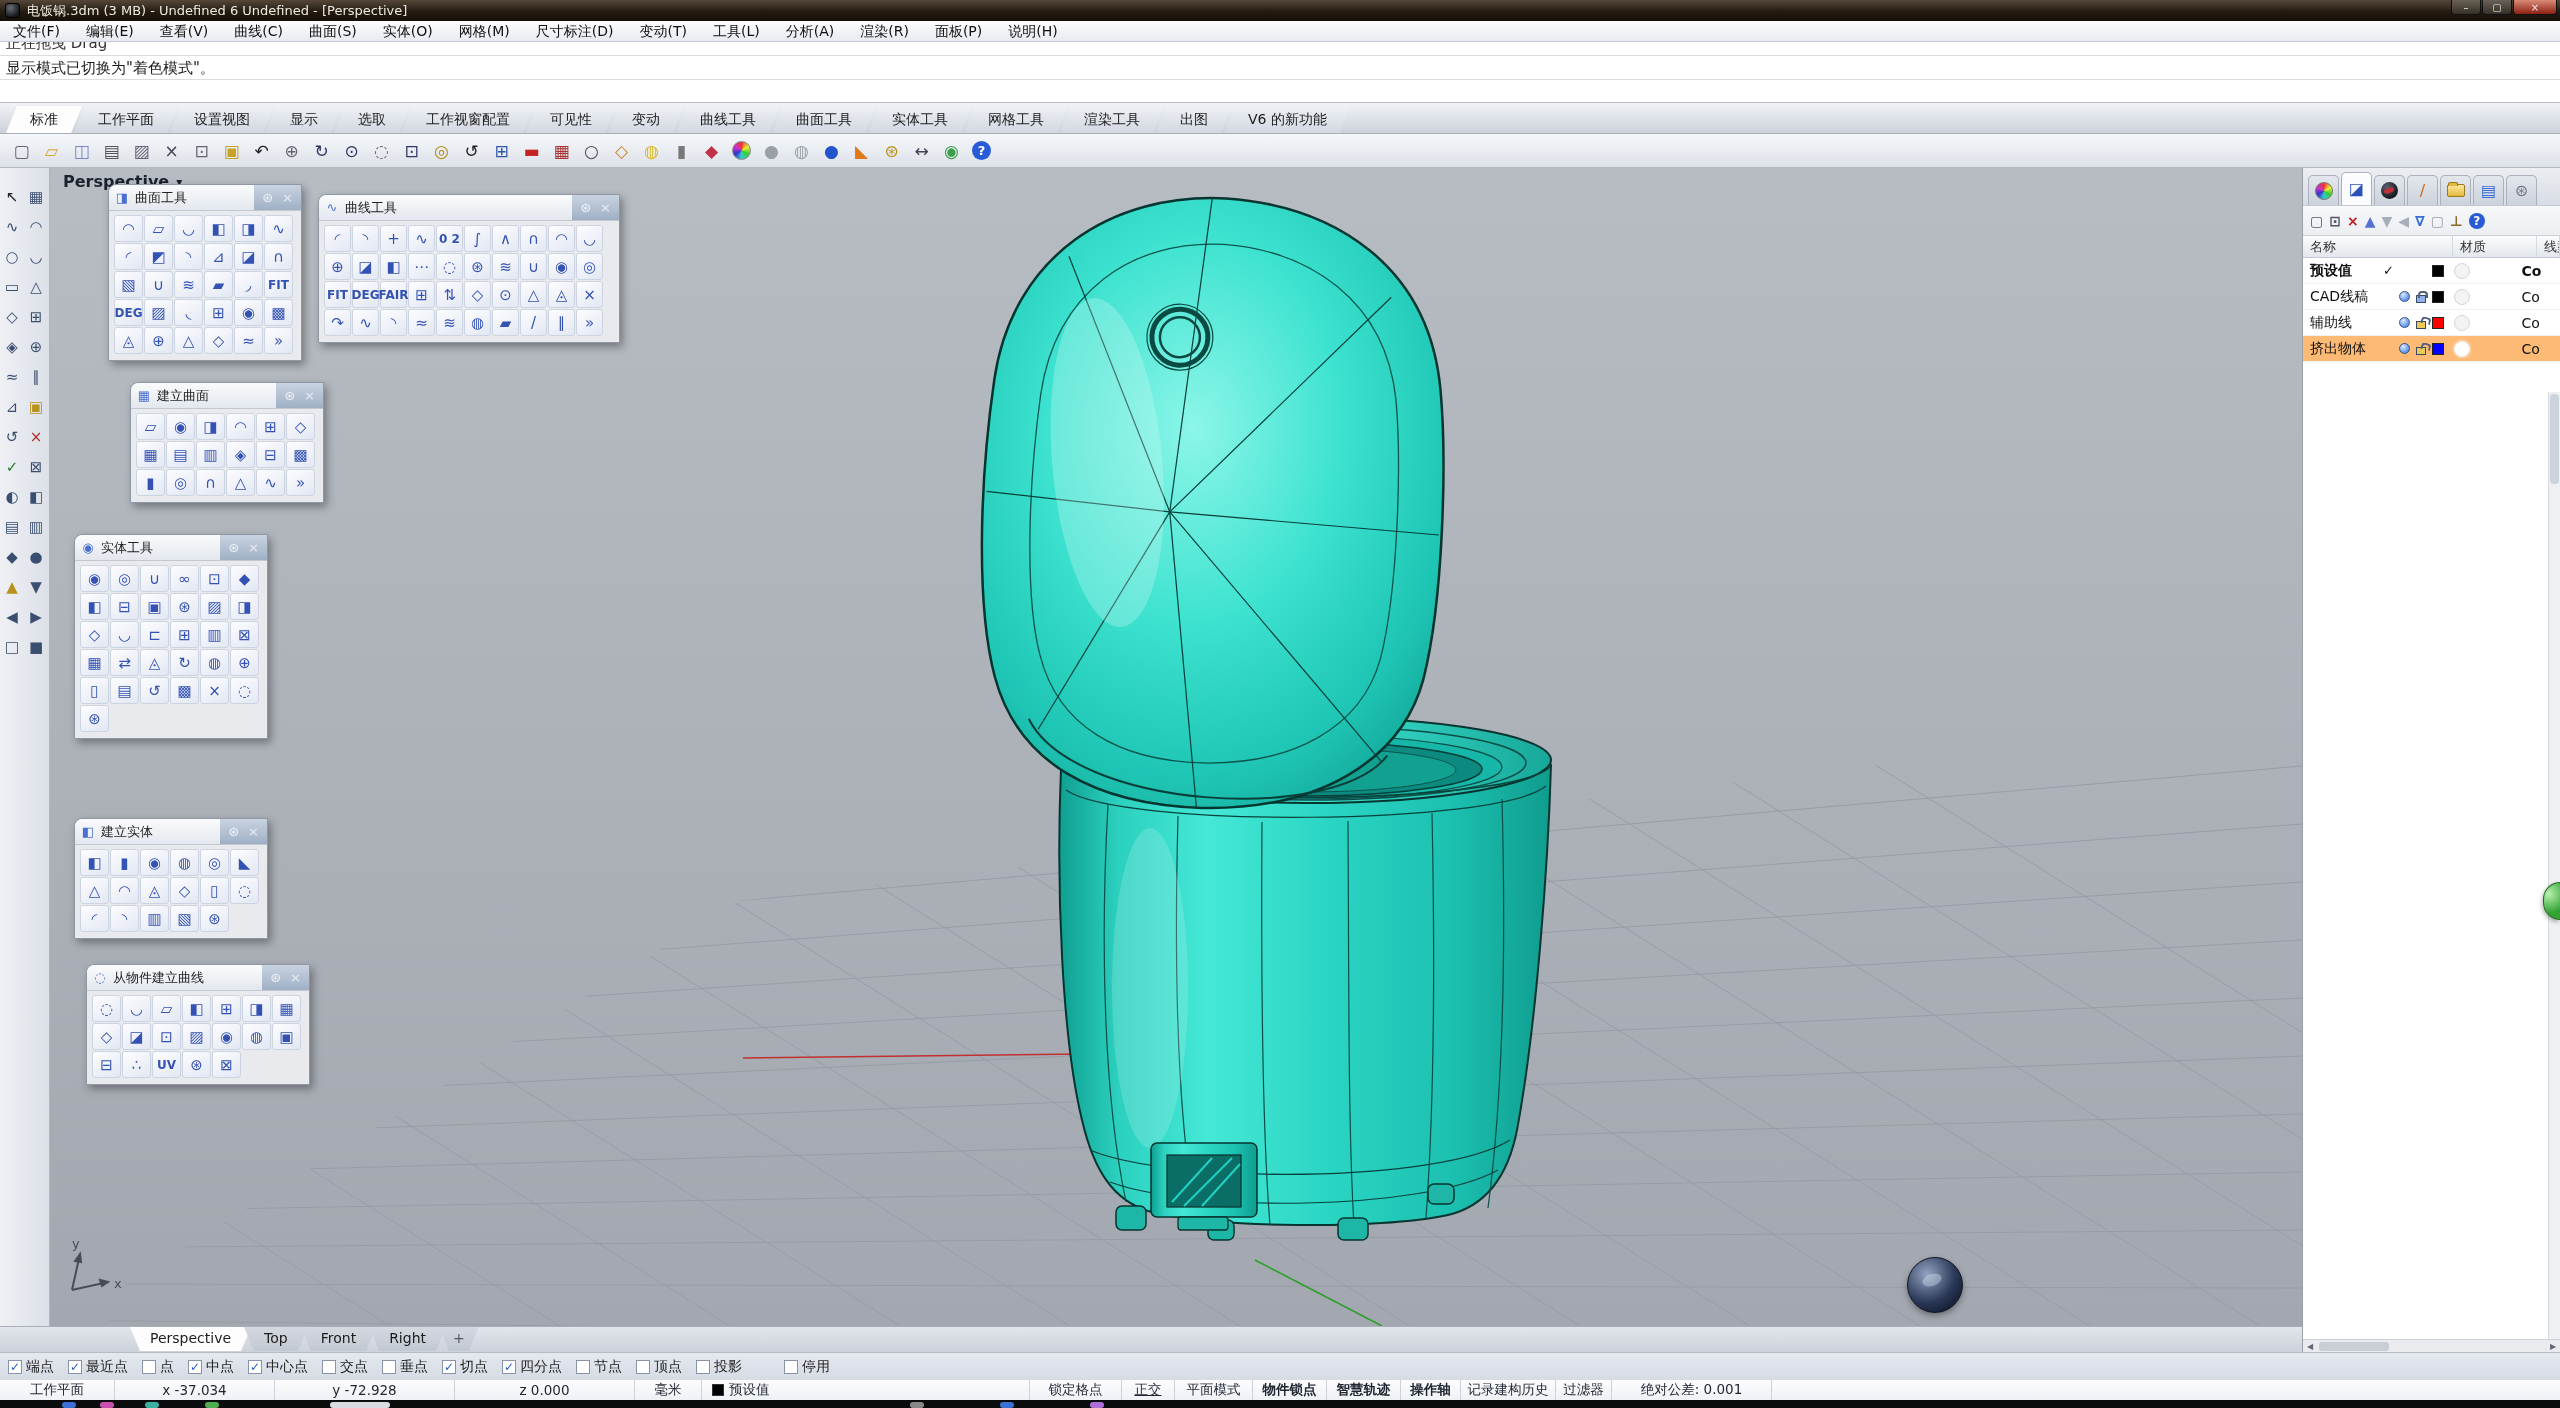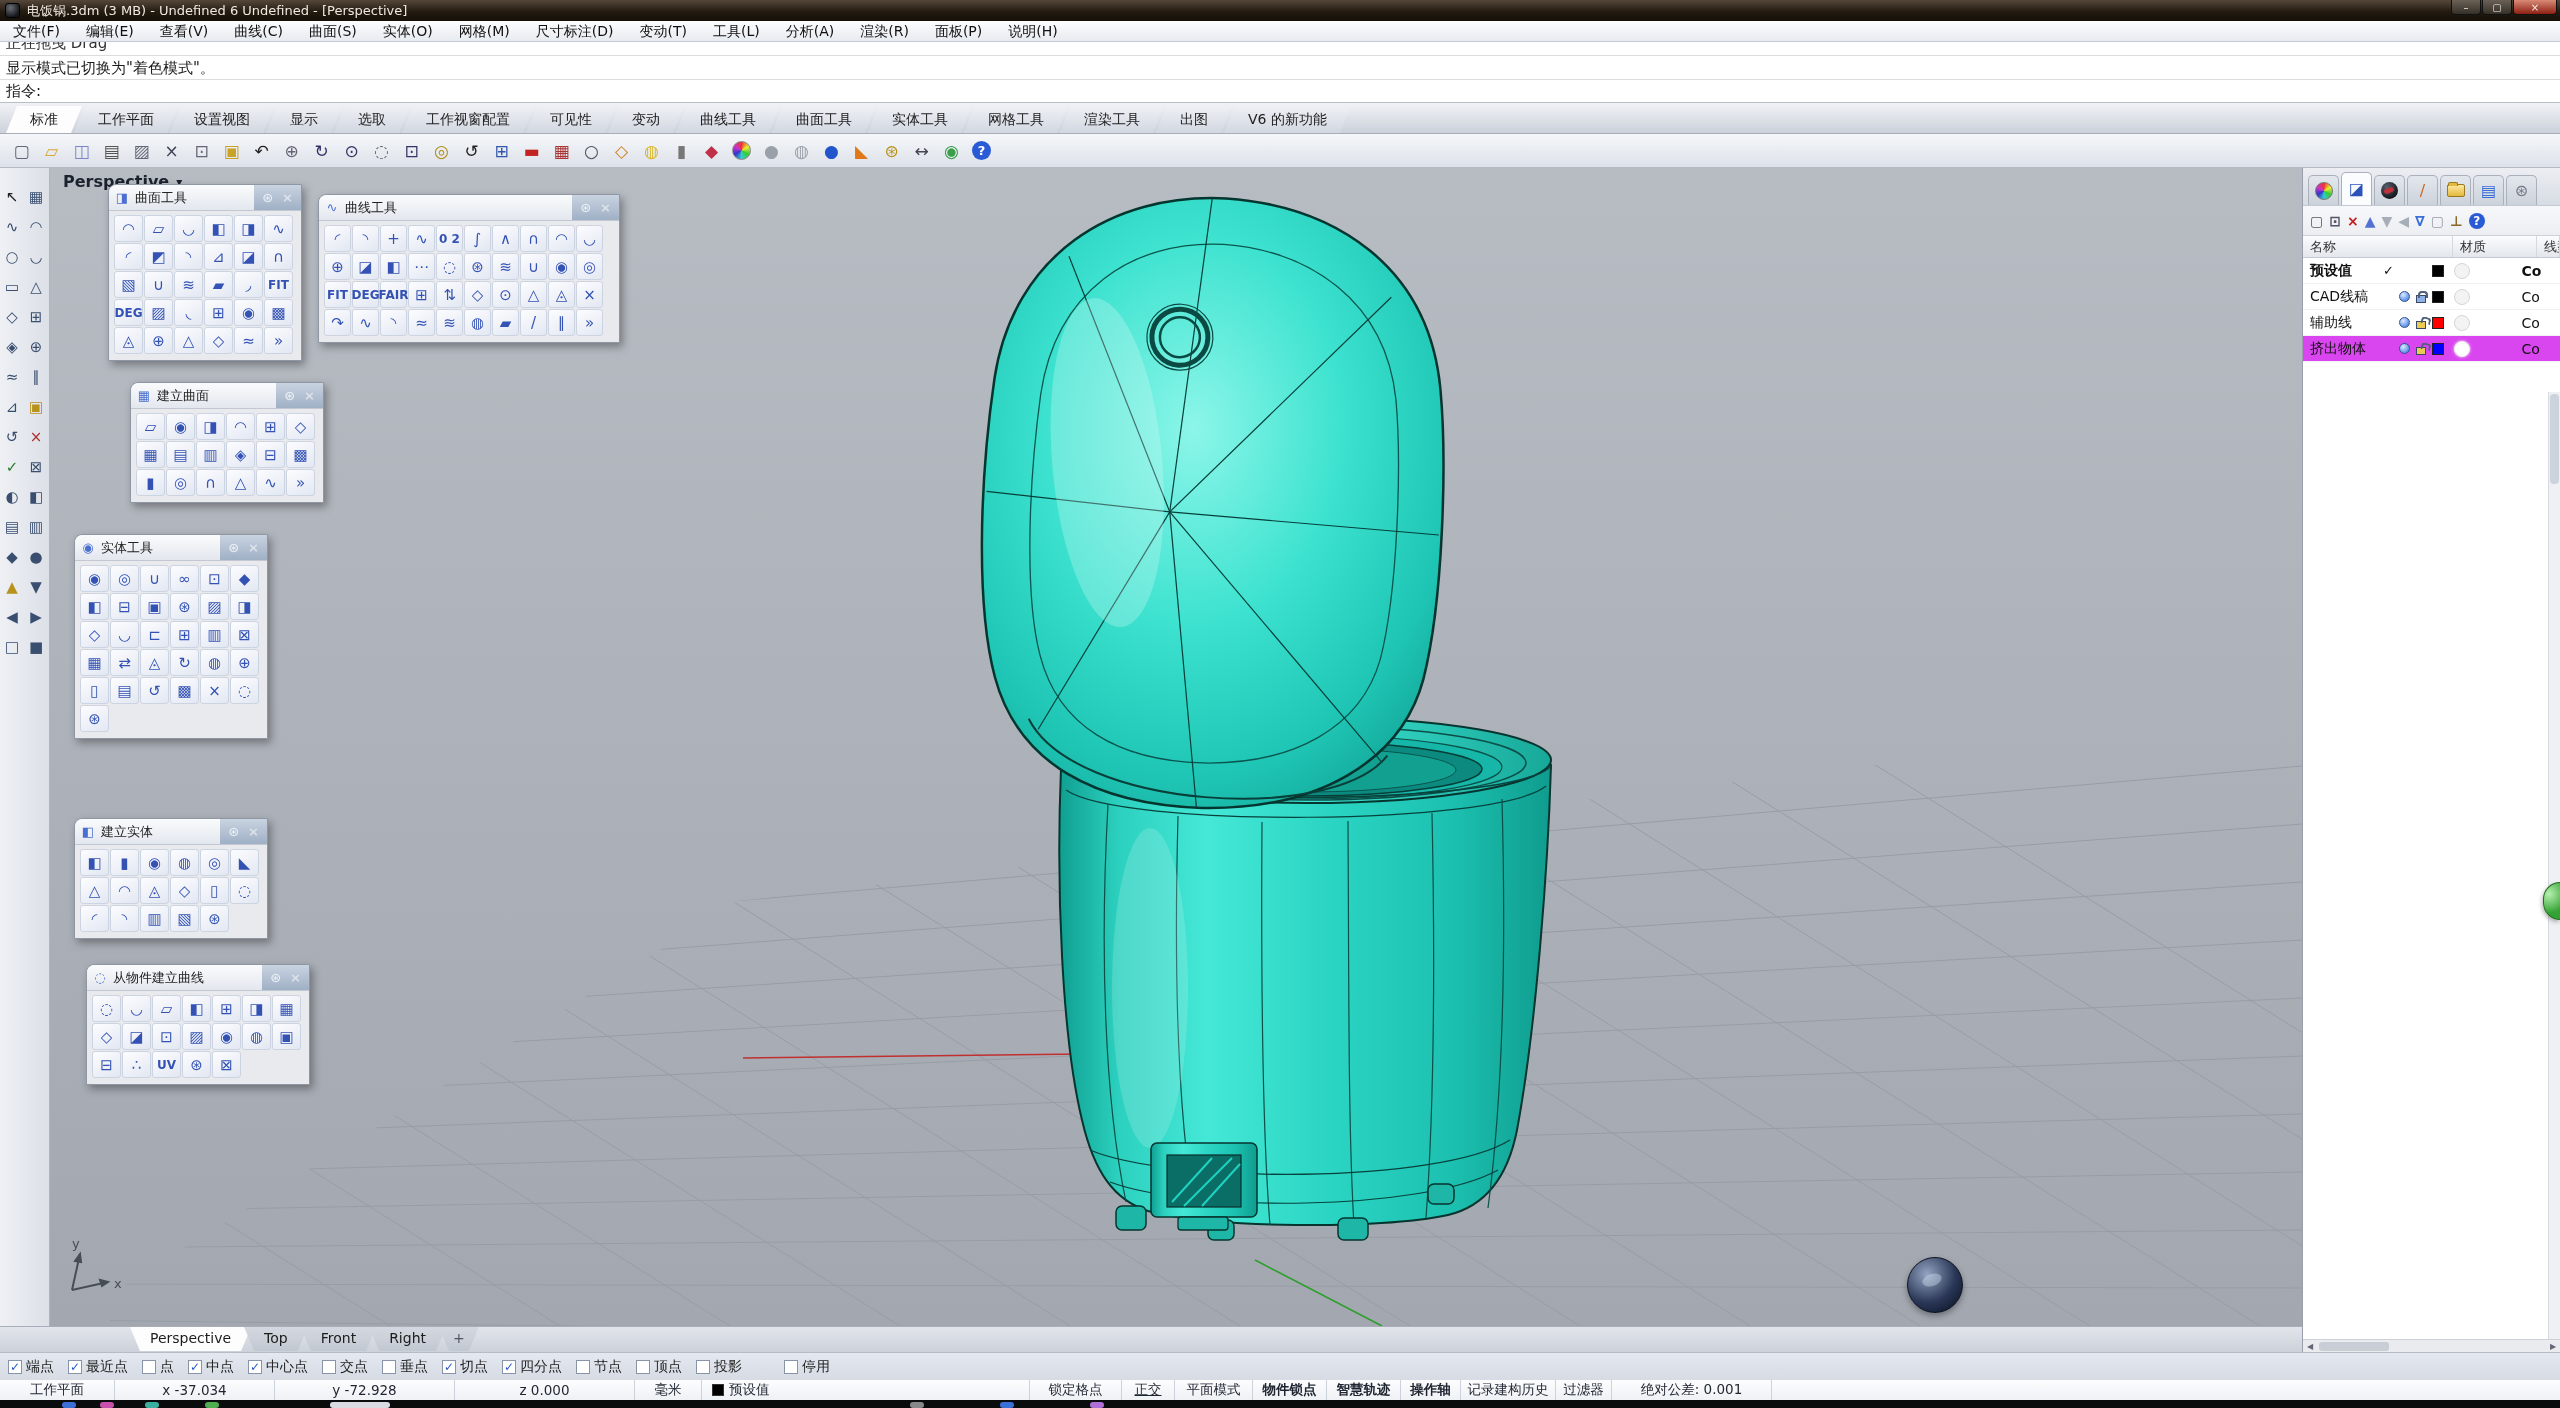--- a/index.html
+++ b/index.html
@@ -112,21 +112,21 @@
     background:#e3b93e;border:1px solid #9a7a1e;border-bottom:none;border-radius:2px 2px 0 0;}
   #rptools{height:30px;display:flex;align-items:center;gap:6px;padding:0 7px;
     background:linear-gradient(#f7f8fa,#eceef2);border-bottom:1px solid #ccd1d9;}
   .rp-tool{font-size:14px;font-weight:bold;display:flex;align-items:center;justify-content:center;}
   #rphead{height:22px;display:flex;align-items:center;font-size:13px;color:#333;
     background:linear-gradient(#fbfcfd,#e3e7ed);border-bottom:1px solid #c5cad2;}
   .rp-hc{padding-left:7px;border-right:1px solid #d4d9e0;height:100%;line-height:21px;
     white-space:nowrap;overflow:hidden;}
   .rp-row{height:26px;display:flex;align-items:center;font-size:14px;color:#111;
     border-bottom:1px solid #f0f1f4;}
-  .rp-row.sel{background:#d946ef;}
+  .rp-row.sel{background:#fdba74;}
   .rp-name{width:80px;padding-left:7px;white-space:nowrap;overflow:hidden;}
   .rp-name.b{font-weight:bold;}
   .rp-slot{width:17px;display:flex;align-items:center;justify-content:center;}
   .rp-slot.chk{font-size:13px;font-weight:bold;color:#111;}
   .bulb{width:11px;height:11px;border-radius:50%;
     background:radial-gradient(circle at 35% 30%,#dceaff,#5f93e8 70%);border:1px solid #33538e;}
   .lk{width:10px;height:8px;border:1px solid #3a4a66;position:relative;margin-top:5px;}
   .lk.closed{background:#8fb0e8;}
   .lk.open{background:#eccb52;}
   .lk:before{content:"";position:absolute;top:-5px;width:6px;height:5px;
@@ -216,21 +216,20 @@
       <div class="menu-item">渲染(R)</div>
       <div class="menu-item">面板(P)</div>
       <div class="menu-item">说明(H)</div>
     </div>
 
   <div id="cmdarea">
     <div class="cmd-l1">
         <span>正在拖曳 Drag</span>
       </div>
     <div class="cmd-l2">显示模式已切换为"着色模式"。</div>
-    <div class="cmd-l3">指令:</div>
   </div>
 
   <div id="tabrow">
       <div class="tab active">标准</div>
       <div class="tab">工作平面</div>
       <div class="tab">设置视图</div>
       <div class="tab">显示</div>
       <div class="tab">选取</div>
       <div class="tab">工作视窗配置</div>
       <div class="tab">可见性</div>

